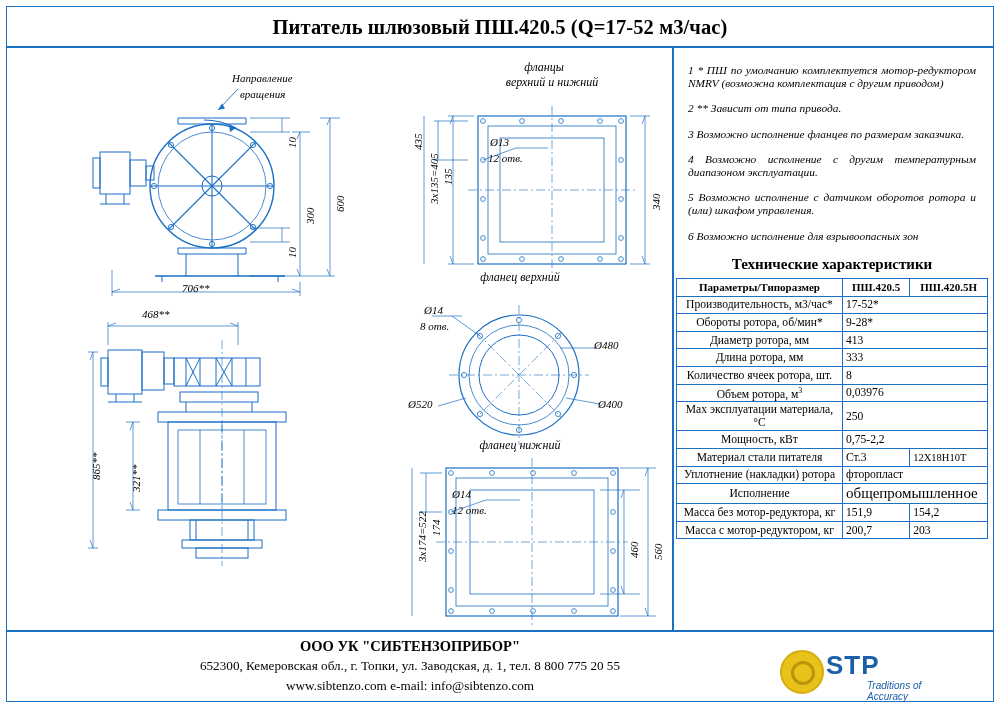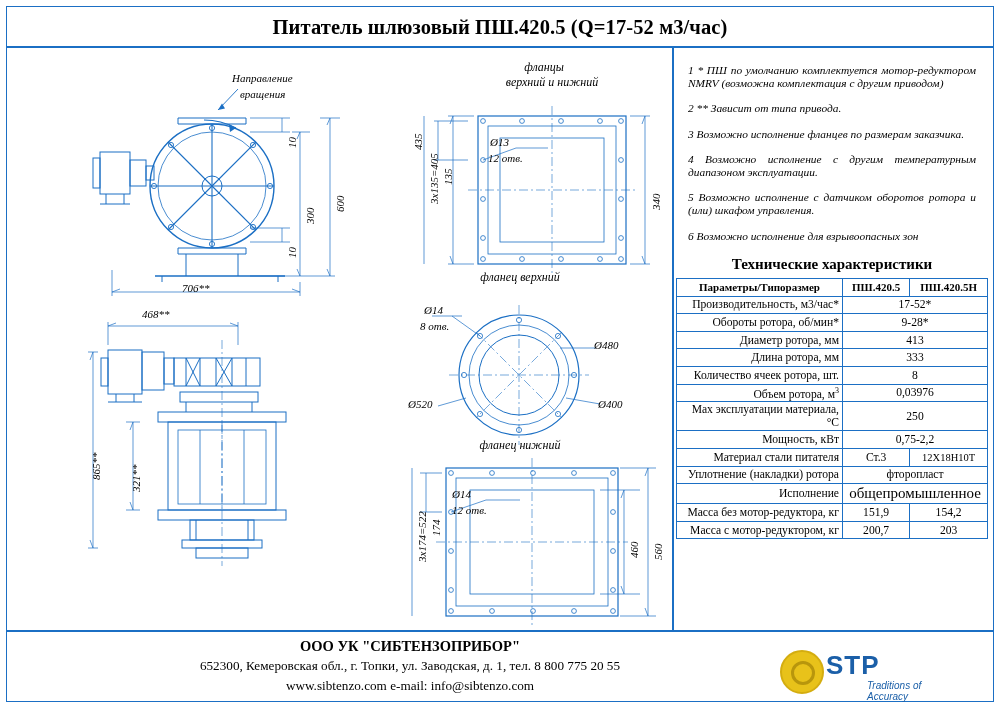--- a/index.html
+++ b/index.html
@@ -12,22 +12,22 @@
   .hr-title{position:absolute;left:7px;top:46px;width:986px;height:1.5px;background:#1b6fc4;}
 
   
   .notes{position:absolute;left:676px;top:52px;width:312px;font-family:"Liberation Serif",serif;font-style:italic;font-size:11.4px;line-height:13.2px;color:#000;text-align:justify;}
   .notes div{margin:12px;}
 
   
   .spec-title{position:absolute;left:676px;top:256px;width:312px;text-align:center;font-size:15px;font-weight:bold;}
   table.spec{position:absolute;left:676px;top:278px;width:312px;border-collapse:collapse;font-size:11.6px;}
   table.spec td{border:1px solid #1b6fc4;padding:1px 3px;height:17.6px;box-sizing:border-box;}
-  table.spec td.par{text-align:right;width:166px;}
-  table.spec td.v{text-align:center;}
+  table.spec td.par{text-align:center;width:166px;}
+  table.spec td.v{}
   table.spec tr.hdr td{font-weight:bold;text-align:center;font-size:11px;}
   .sup{font-size:8px;vertical-align:super;}
 
   
   .foot-line{position:absolute;left:7px;top:630px;width:986px;height:1.5px;background:#1b6fc4;}
   .foot{position:absolute;left:40px;top:636px;width:740px;text-align:center;font-size:13.2px;line-height:20px;}
   .foot .c{font-weight:bold;font-size:14.5px;}
   .logo{position:absolute;right:40px;top:648px;width:180px;height:48px;}
   .logo .mark{position:absolute;left:0;top:2px;width:40px;height:40px;border-radius:50%;background:#e8c21a;border:2px solid #d4ad10;}
   .logo .mark:after{content:"";position:absolute;left:9px;top:9px;width:18px;height:18px;border-radius:50%;border:3px solid #b8960c;}

